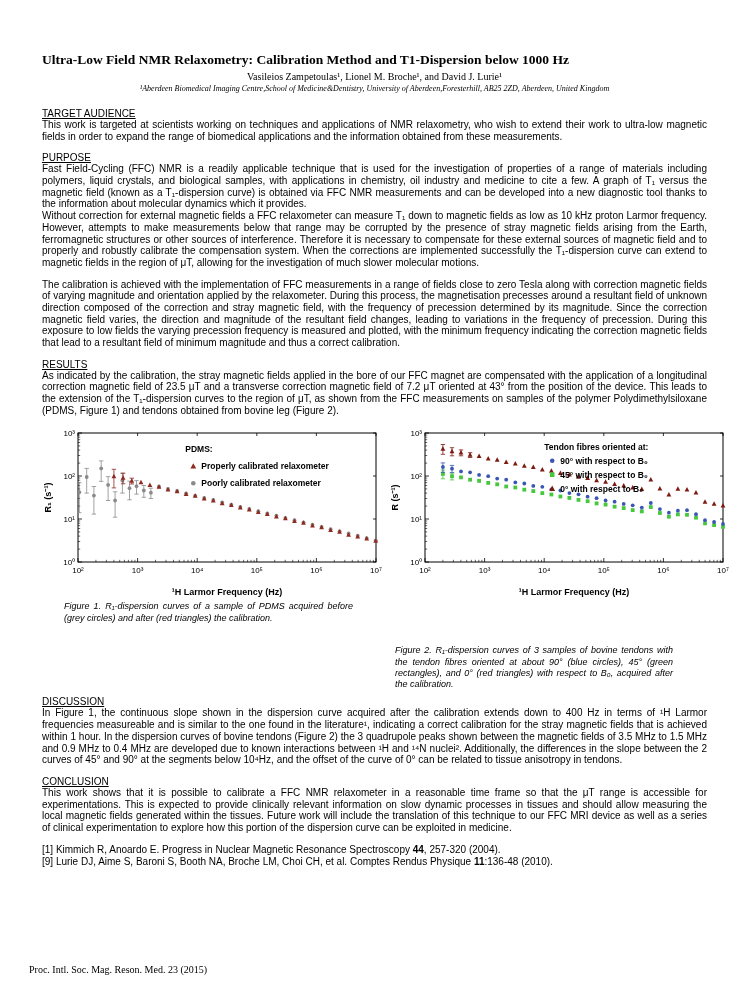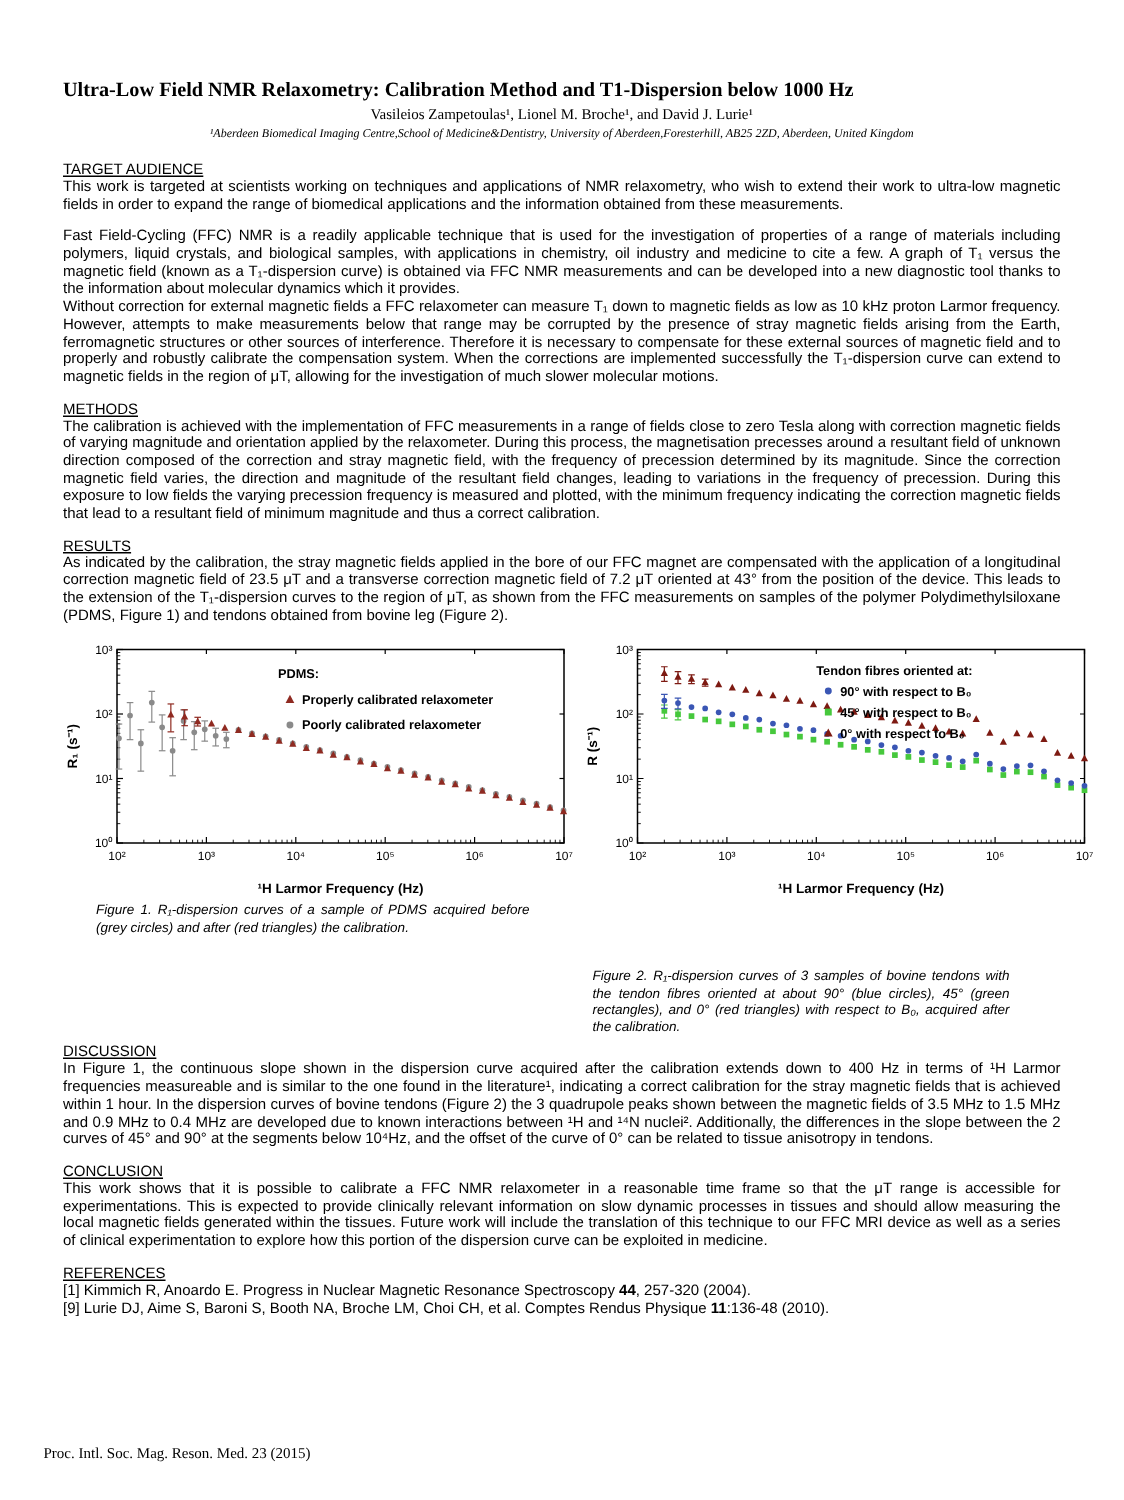--- a/index.html
+++ b/index.html
@@ -41,26 +41,26 @@
   <div class="affil">¹Aberdeen Biomedical Imaging Centre,School of Medicine&amp;Dentistry, University of Aberdeen,Foresterhill, AB25 2ZD, Aberdeen, United Kingdom</div>
 
   <div class="content">
 
     <section>
       <div class="shead">TARGET AUDIENCE</div>
       <p class="body">This work is targeted at scientists working on techniques and applications of NMR relaxometry, who wish to extend their work to ultra-low magnetic fields in order to expand the range of biomedical applications and the information obtained from these measurements.</p>
     </section>
 
     <section>
+      <div class="shead">PURPOSE</div>
       <p class="body">Fast Field-Cycling (FFC) NMR is a readily applicable technique that is used for the investigation of properties of a range of materials including polymers, liquid crystals, and biological samples, with applications in chemistry, oil industry and medicine to cite a few. A graph of T₁ versus the magnetic field (known as a T₁-dispersion curve) is obtained via FFC NMR measurements and can be developed into a new diagnostic tool thanks to the information about molecular dynamics which it provides.</p>
       <p class="body">Without correction for external magnetic fields a FFC relaxometer can measure T₁ down to magnetic fields as low as 10 kHz proton Larmor frequency. However, attempts to make measurements below that range may be corrupted by the presence of stray magnetic fields arising from the Earth, ferromagnetic structures or other sources of interference. Therefore it is necessary to compensate for these external sources of magnetic field and to properly and robustly calibrate the compensation system. When the corrections are implemented successfully the T₁-dispersion curve can extend to magnetic fields in the region of μT, allowing for the investigation of much slower molecular motions.</p>
     </section>
 
     <section>
-      <div class="shead">METHODS</div>
       <p class="body">The calibration is achieved with the implementation of FFC measurements in a range of fields close to zero Tesla along with correction magnetic fields of varying magnitude and orientation applied by the relaxometer. During this process, the magnetisation precesses around a resultant field of unknown direction composed of the correction and stray magnetic field, with the frequency of precession determined by its magnitude. Since the correction magnetic field varies, the direction and magnitude of the resultant field changes, leading to variations in the frequency of precession. During this exposure to low fields the varying precession frequency is measured and plotted, with the minimum frequency indicating the correction magnetic fields that lead to a resultant field of minimum magnitude and thus a correct calibration.</p>
     </section>
 
     <section>
       <div class="shead">RESULTS</div>
       <p class="body">As indicated by the calibration, the stray magnetic fields applied in the bore of our FFC magnet are compensated with the application of a longitudinal correction magnetic field of 23.5 μT and a transverse correction magnetic field of 7.2 μT oriented at 43° from the position of the device. This leads to the extension of the T₁-dispersion curves to the region of μT, as shown from the FFC measurements on samples of the polymer Polydimethylsiloxane (PDMS, Figure 1) and tendons obtained from bovine leg (Figure 2).</p>
     </section>
 
     <div class="figures">
       <figure class="f1">
@@ -519,21 +519,20 @@
       <div class="shead">DISCUSSION</div>
       <p class="body">In Figure 1, the continuous slope shown in the dispersion curve acquired after the calibration extends down to 400 Hz in terms of ¹H Larmor frequencies measureable and is similar to the one found in the literature¹, indicating a correct calibration for the stray magnetic fields that is achieved within 1 hour. In the dispersion curves of bovine tendons (Figure 2) the 3 quadrupole peaks shown between the magnetic fields of 3.5 MHz to 1.5 MHz and 0.9 MHz to 0.4 MHz are developed due to known interactions between ¹H and ¹⁴N nuclei². Additionally, the differences in the slope between the 2 curves of 45° and 90° at the segments below 10⁴Hz, and the offset of the curve of 0° can be related to tissue anisotropy in tendons.</p>
     </section>
 
     <section>
       <div class="shead">CONCLUSION</div>
       <p class="body">This work shows that it is possible to calibrate a FFC NMR relaxometer in a reasonable time frame so that the μT range is accessible for experimentations. This is expected to provide clinically relevant information on slow dynamic processes in tissues and should allow measuring the local magnetic fields generated within the tissues. Future work will include the translation of this technique to our FFC MRI device as well as a series of clinical experimentation to explore how this portion of the dispersion curve can be exploited in medicine.</p>
     </section>
 
     <section>
-      <div class="shead">REFERENCES</div>
       <p class="ref"><span>[1] Kimmich R, Anoardo E. Progress in Nuclear Magnetic Resonance Spectroscopy </span><b>44</b><span>, 257-320 (2004).</span></p>
       <p class="ref"><span>[9] Lurie DJ, Aime S, Baroni S, Booth NA, Broche LM, Choi CH, et al. Comptes Rendus Physique </span><b>11</b><span>:136-48 (2010).</span></p>
     </section>
 
   </div>
 </div>
 
 <div class="footer-left">Proc. Intl. Soc. Mag. Reson. Med. 23 (2015)</div>
 <div class="footer-page">1681.</div>
 

